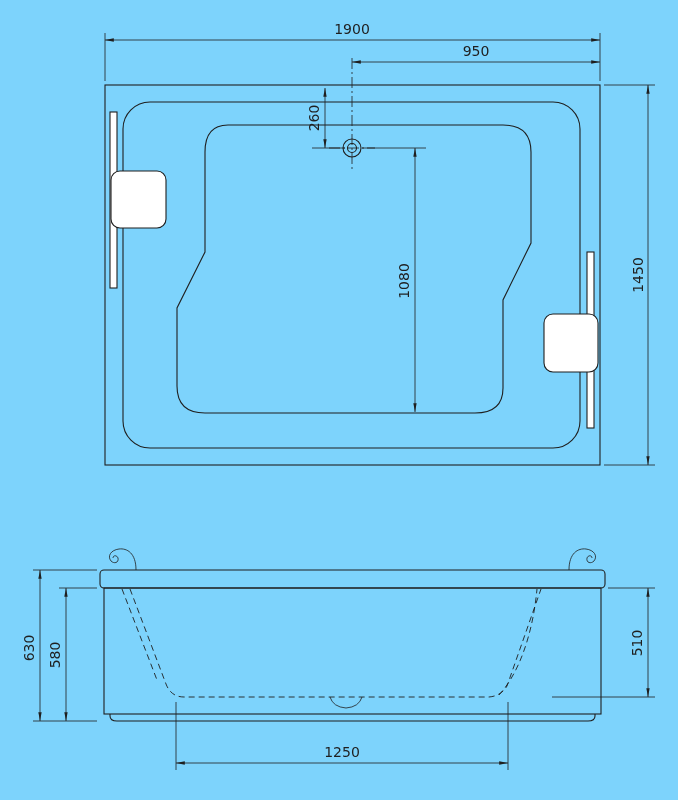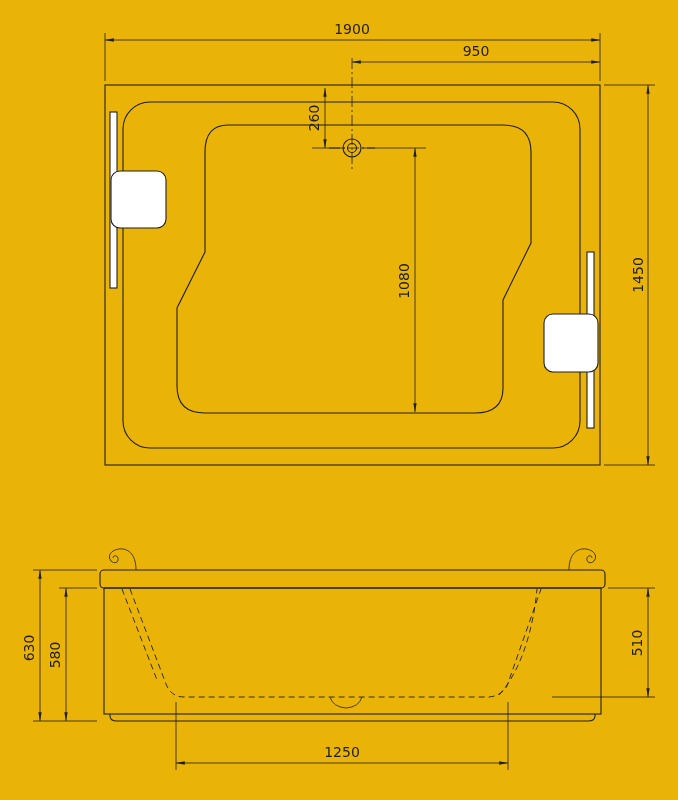--- a/index.html
+++ b/index.html
@@ -7,21 +7,21 @@
     padding: 0;
     background: #ffffff;
     width: 678px;
     height: 800px;
     overflow: hidden;
     font-family: "DejaVu Sans", sans-serif;
   }
   .drawing-wrap {
     width: 678px;
     height: 800px;
-    background: #eab308;
+    background: #7dd3fc;
   }
   svg { display: block; }
   .ln   { stroke: #1f1f1f; fill: none; stroke-width: 1.1; }
   .thin { stroke: #1f1f1f; fill: none; stroke-width: 0.8; }
   .dash { stroke: #1f1f1f; fill: none; stroke-width: 0.9; stroke-dasharray: 6 4; }
   .cl   { stroke: #1f1f1f; fill: none; stroke-width: 0.8; stroke-dasharray: 11 3 2 3; }
   .wht  { fill: #ffffff; stroke: #1f1f1f; stroke-width: 1.1; }
   .dim  { stroke: #1f1f1f; fill: none; stroke-width: 0.8; }
   text.dimtxt {
     font-family: "DejaVu Sans", sans-serif;

